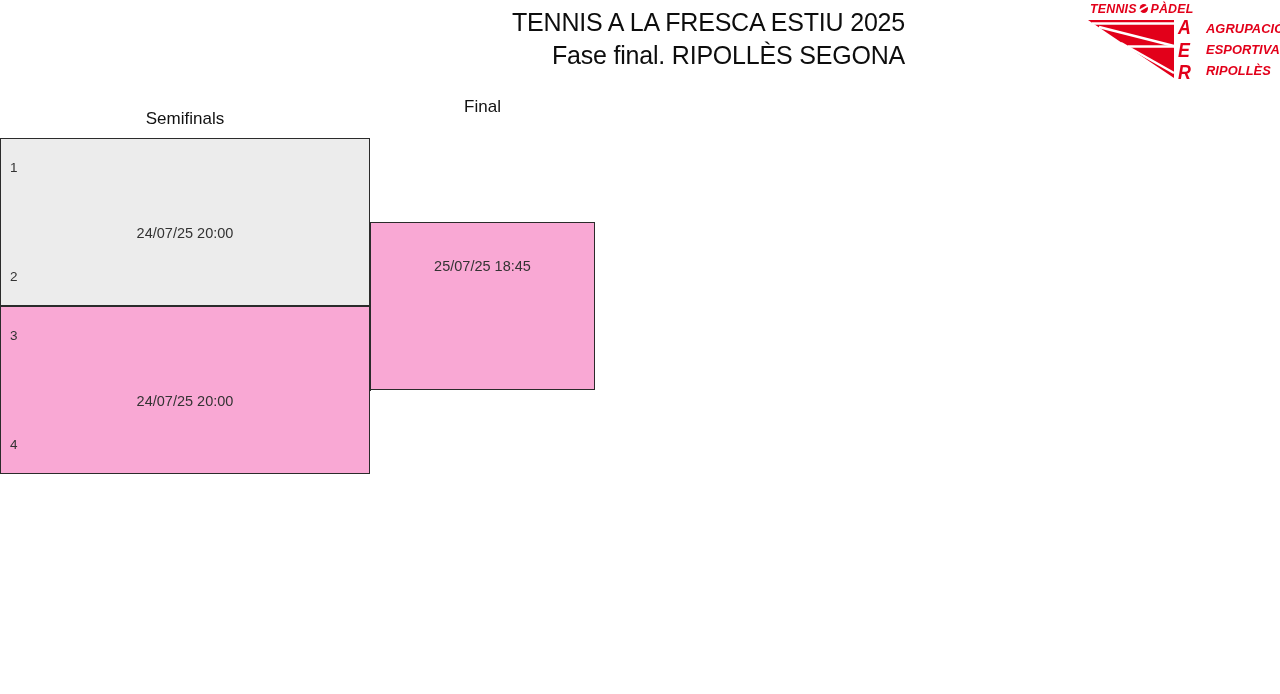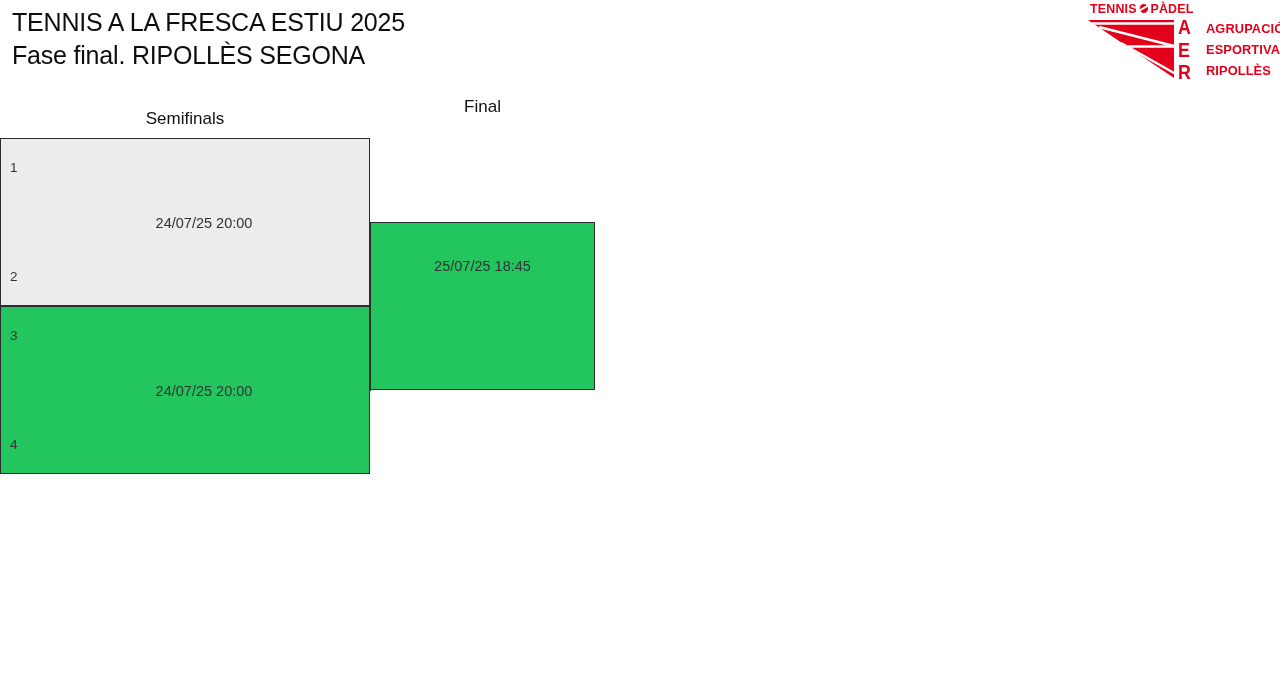--- a/index.html
+++ b/index.html
@@ -13,40 +13,42 @@
     position: relative;
     overflow: hidden;
     font-family: "Liberation Sans", "DejaVu Sans", sans-serif;
     color: #111111;
     -webkit-font-smoothing: antialiased;
   }
 
   
   #title-block {
     position: absolute;
-    left: 12px;
+    left: 5px;
     top: 6px;
     width: 900px;
+    text-align: right;
   }
   #title-block .title-line {
     font-size: 25px;
     line-height: 33px;
     font-weight: 400;
     letter-spacing: -0.2px;
     color: #0d0d0d;
     white-space: nowrap;
   }
 
   
   #logo {
     position: absolute;
     left: 1088px;
     top: 0px;
     width: 192px;
     height: 82px;
+    font-style: italic;
   }
   #logo-top-text {
     position: absolute;
     left: 2px;
     top: 1px;
     display: flex;
     align-items: center;
     gap: 3px;
     font-size: 13.5px;
     font-weight: 700;
@@ -139,21 +141,21 @@
   #round-header-final {
     left: 370px;
     top: 97px;
     width: 225px;
   }
 
   .match-box {
     position: absolute;
     box-sizing: border-box;
     border: 1px solid #2b2b2b;
-    background: #22c55e;
+    background: #f9a8d4;
   }
   .match-box.shaded {
     background: #ececec;
   }
   #match-sf1 {
     left: 0px;
     top: 138px;
     width: 370px;
     height: 168px;
   }
@@ -185,22 +187,21 @@
     position: absolute;
     left: 0;
     width: 100%;
     text-align: center;
     font-size: 14.5px;
     color: #333333;
     white-space: nowrap;
   }
   #match-sf1 .match-date,
   #match-sf2 .match-date {
-    top: 76px;
-    margin-left: 19px;
+    top: 86px;
   }
   #match-final .match-date {
     top: 35px;
   }
 
   .connector {
     position: absolute;
     background: #2b2b2b;
     height: 1px;
   }

